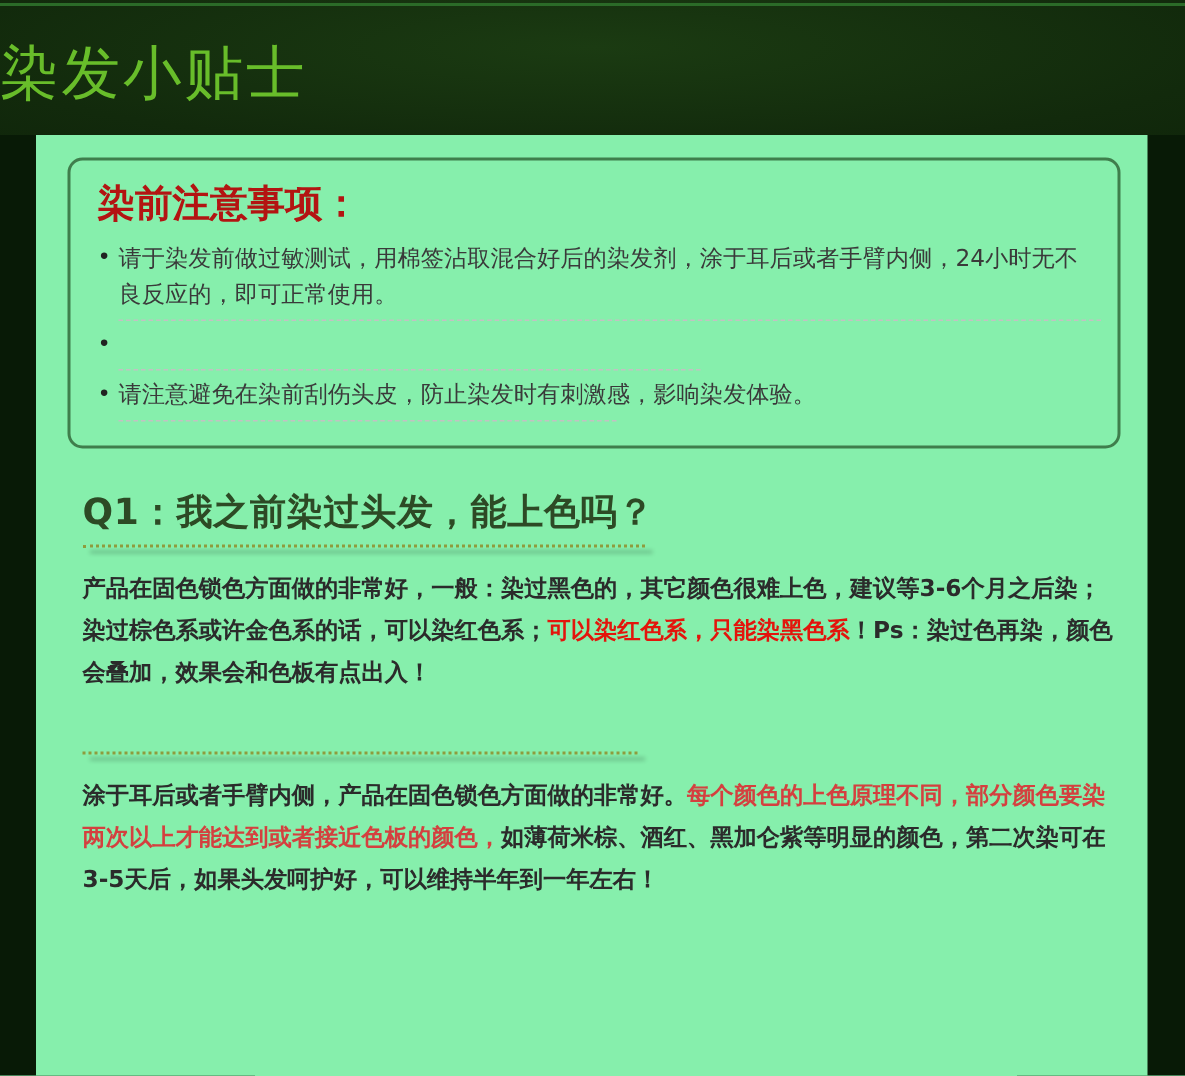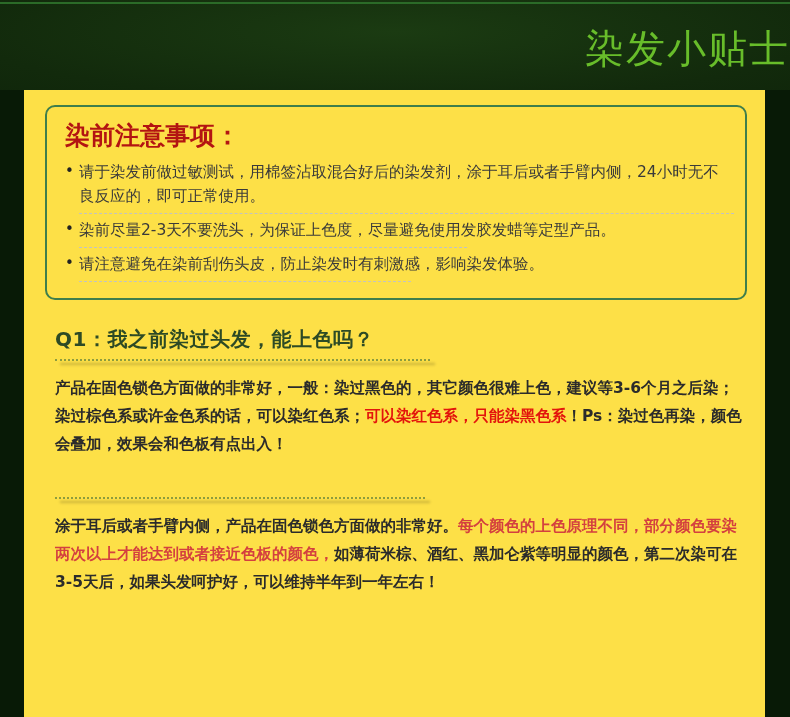--- a/index.html
+++ b/index.html
@@ -15,30 +15,30 @@
     width:790px;height:90px;
     background:radial-gradient(ellipse 120% 170% at 50% 35%, #1b3b12 0%, #122a0c 45%, #0a1d07 100%);
     position:relative;
   }
   .header-topline{
     position:absolute;top:2px;left:0;width:100%;height:2px;
     background:#2b6b28;
   }
   .header-title{
     position:absolute;top:22px;left:0;width:100%;
-    text-align:right;
+    text-align:left;
     font-size:39px;letter-spacing:2px;
     color:#68bd2a;
     font-weight:normal;
   }
   
   .content{
     position:absolute;top:90px;left:24px;
     width:741px;height:627px;
-    background:#fde047;
+    background:#86efac;
   }
   
   .notice-card{
     margin:15px 18px 0 21px;
     border:2px solid #3f7e4c;
     border-radius:10px;
     padding:10px 18px 14px 18px;
   }
   .notice-title{
     color:#b31412;
@@ -73,21 +73,21 @@
     color:#c10d0c;
     font-size:25px;
     font-weight:bold;
   }
   
   .faq-block{margin-left:31px;margin-right:22px;}
   .faq-q1{margin-top:26px;}
   .faq-q2{margin-top:38px;}
   .question{
     color:#2d4a25;
-    font-size:20px;
+    font-size:24px;
     font-weight:bold;
     letter-spacing:0.5px;
   }
   .dotline{
     height:0;
     border-top:2px dotted #8e9c3e;
     margin-top:6px;
     box-shadow:5px 4px 3px rgba(0,0,0,0.22);
   }
   .dotline-1{width:375px;}
@@ -117,21 +117,20 @@
     <div class="notice-title">染前注意事项：</div>
 
     <div class="bullet">
       <span class="dot">•</span>
       <span>请于染发前做过敏测试，用棉签沾取混合好后的染发剂，涂于耳后或者手臂内侧，24小时无不良反应的，即可正常使用。</span>
     </div>
     <div class="dash dash-full"></div>
 
     <div class="bullet">
       <span class="dot">•</span>
-      <span>染前尽量2-3天不要洗头，为保证上色度，尽量避免使用发胶发蜡等定型产品。</span>
     </div>
     <div class="dash dash-2"></div>
 
     <div class="bullet">
       <span class="dot">•</span>
       <span>请注意避免在染前刮伤头皮，防止染发时有刺激感，影响染发体验。</span>
     </div>
     <div class="dash dash-3"></div>
   </div>
 

